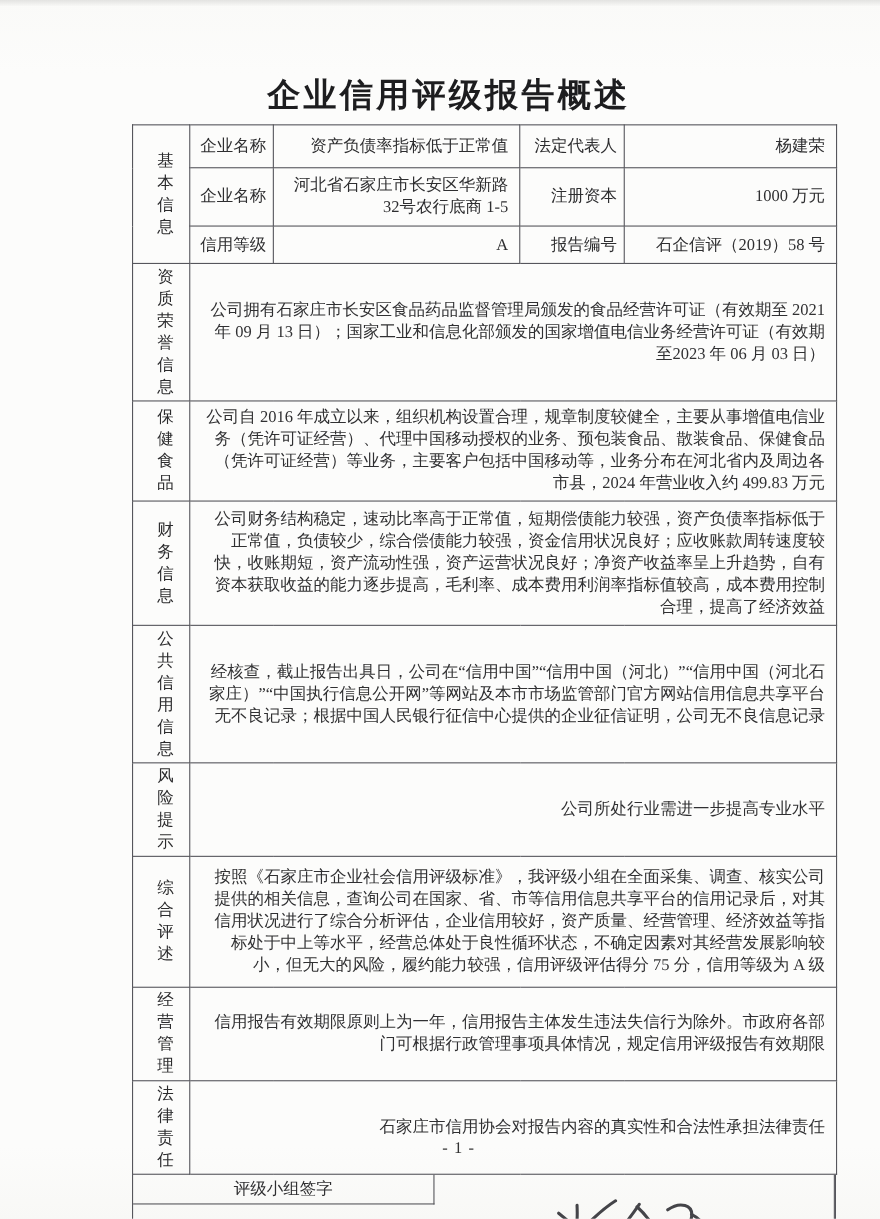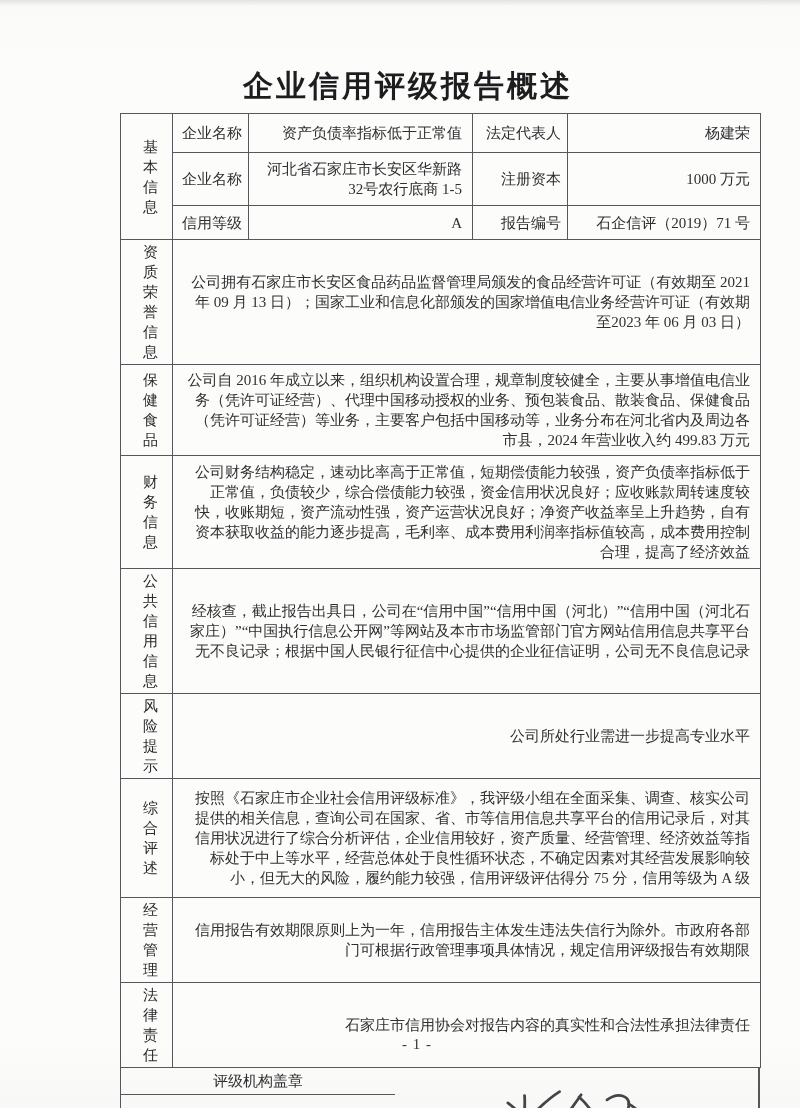--- a/index.html
+++ b/index.html
@@ -103,21 +103,21 @@
         <tr class="rb2">
           <td class="fldlab">企业名称</td>
           <td class="val">河北省石家庄市长安区华新路 32号农行底商 1-5</td>
           <td class="fldlab">注册资本</td>
           <td class="val">1000 万元</td>
         </tr>
         <tr class="rb3">
           <td class="fldlab">信用等级</td>
           <td class="val">A</td>
           <td class="fldlab">报告编号</td>
-          <td class="val">石企信评（2019）71 号</td>
+          <td class="val">石企信评（2019）58 号</td>
         </tr>
 
         <tr class="rs0">
           <td class="rowlab">资质荣誉信息</td>
           <td class="content" colspan="4">公司拥有石家庄市长安区食品药品监督管理局颁发的食品经营许可证（有效期至 2021年 09 月 13 日）；国家工业和信息化部颁发的国家增值电信业务经营许可证（有效期至2023 年 06 月 03 日）</td>
         </tr>
         <tr class="rs1">
           <td class="rowlab">保健食品</td>
           <td class="content" colspan="4">公司自 2016 年成立以来，组织机构设置合理，规章制度较健全，主要从事增值电信业务（凭许可证经营）、代理中国移动授权的业务、预包装食品、散装食品、保健食品（凭许可证经营）等业务，主要客户包括中国移动等，业务分布在河北省内及周边各市县，2024 年营业收入约 499.83 万元</td>
         </tr>
@@ -142,21 +142,21 @@
           <td class="content" colspan="4">信用报告有效期限原则上为一年，信用报告主体发生违法失信行为除外。市政府各部门可根据行政管理事项具体情况，规定信用评级报告有效期限</td>
         </tr>
         <tr class="rs7">
           <td class="rowlab">法律责任</td>
           <td class="content" colspan="4">石家庄市信用协会对报告内容的真实性和合法性承担法律责任</td>
         </tr>
       </tbody>
     </table>
 
     <div class="sign-grid">
-      <div class="sg-head">评级机构盖章</div>
+      <div class="sg-head left">评级小组签字</div>
 
       <div class="sg-body left">
         <span class="leader-label">评级小组组长签字：</span>
         <svg class="signature" width="160" height="78" viewBox="0 0 150 70">
           <g fill="none" stroke="#35353a" stroke-width="2.6" stroke-linecap="round" opacity=".92">
             <path d="M6,54 C26,36 46,15 64,5"></path>
             <path d="M31,7 C31,25 27,44 18,62"></path>
             <path d="M15,13 C26,23 37,33 47,43"></path>
             <path d="M84,9 C74,22 64,34 53,44"></path>
             <path d="M82,11 C90,19 96,29 100,39"></path>

